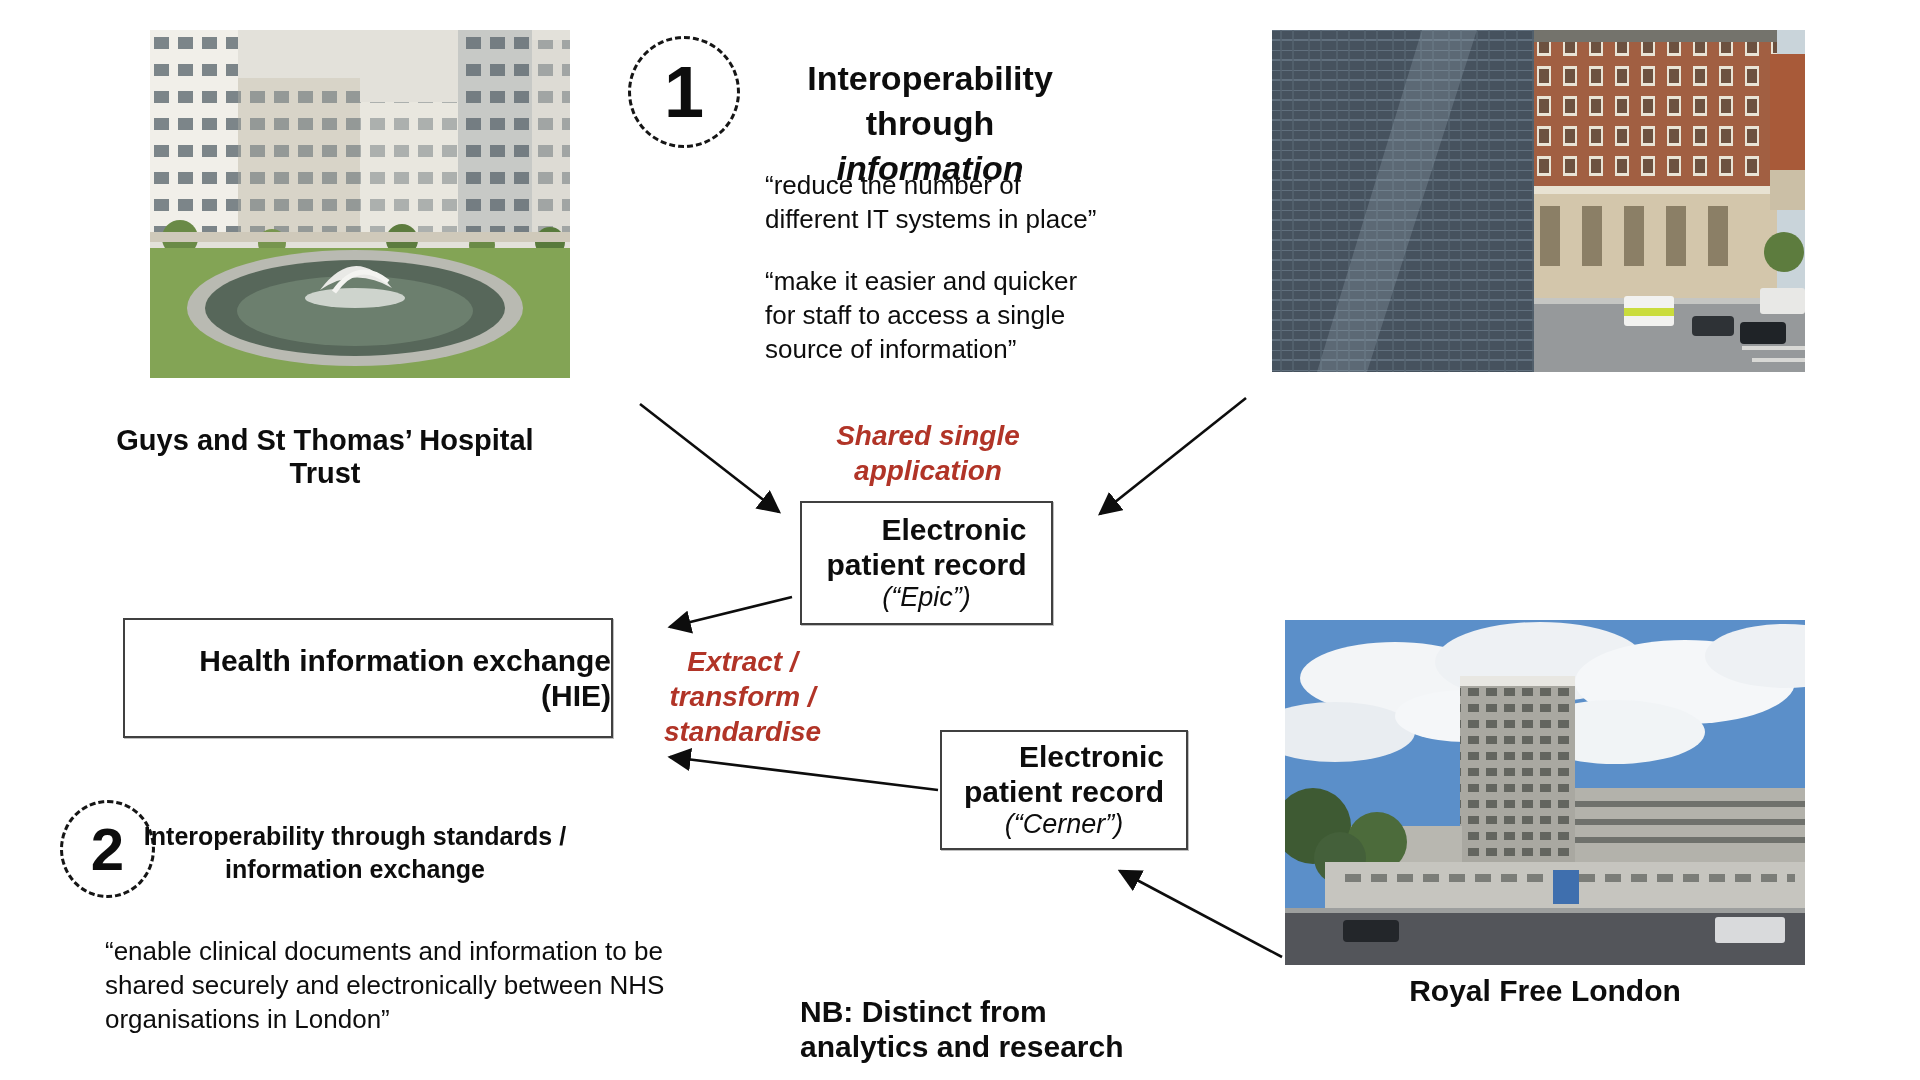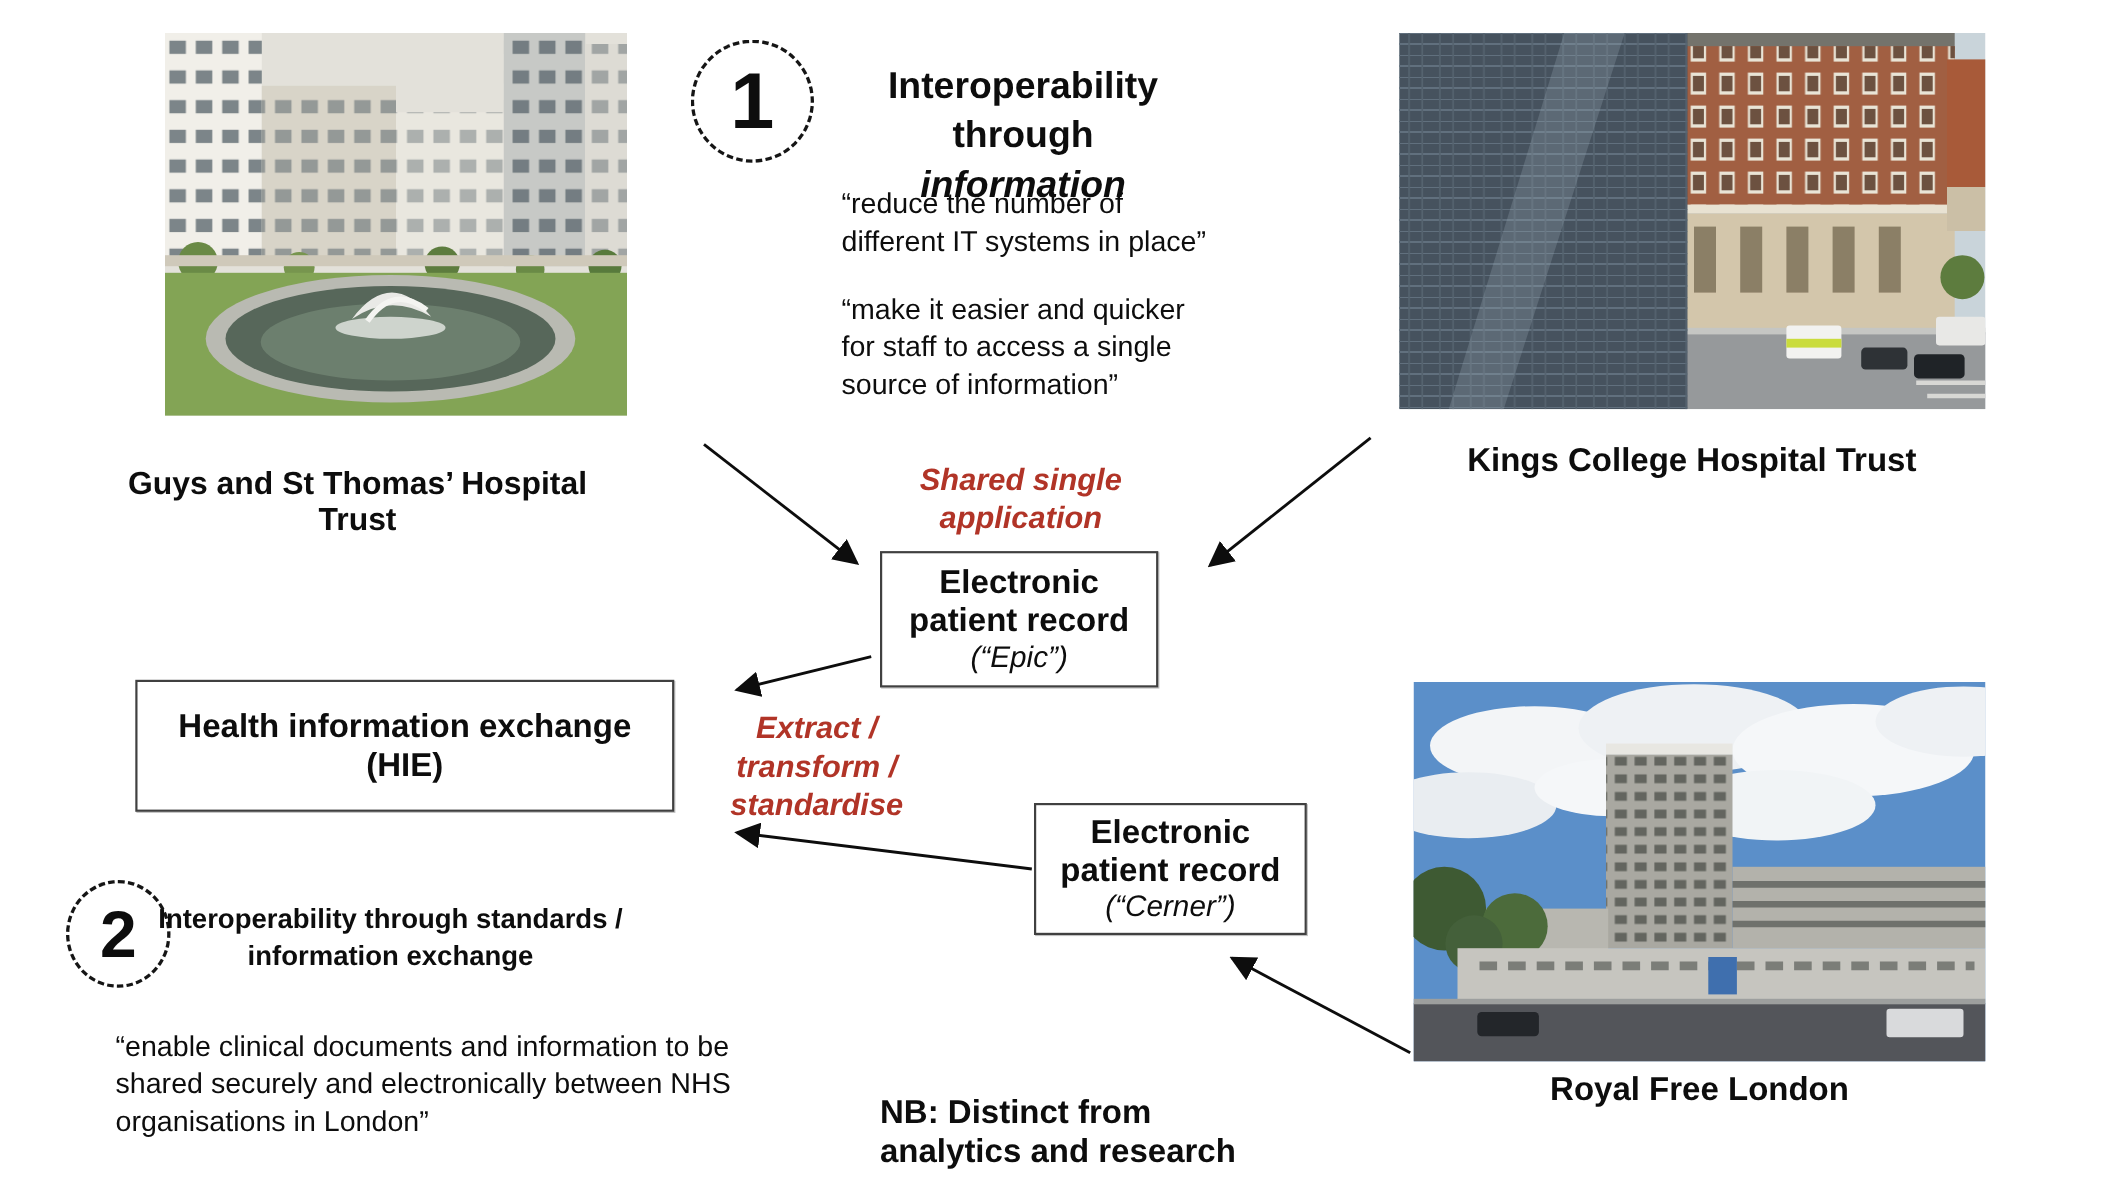--- a/index.html
+++ b/index.html
@@ -16,21 +16,21 @@
   .center{}
   .caption{font-weight:bold;font-size:29px;text-align:center;}
   .badge{border:3.5px dashed #151515;border-radius:50%;display:flex;
     align-items:center;justify-content:center;font-weight:bold;background:#fff;}
   .h-title{font-weight:bold;font-size:34px;line-height:1.32;text-align:center;}
   .quote{font-size:26px;line-height:1.31;}
   .rednote{color:var(--accent-red);font-weight:bold;font-style:italic;
     font-size:28px;line-height:1.25;text-align:center;}
   .nodebox{border:2px solid var(--box-border);background:#fff;display:flex;
     flex-direction:column;align-items:center;justify-content:center;
-    text-align:center;box-shadow:1px 1px 0 rgba(0,0,0,0.25);}
+    text-align:right;box-shadow:1px 1px 0 rgba(0,0,0,0.25);}
   .nodebox .bt{font-weight:bold;font-size:30px;line-height:1.18;}
   .nodebox .bs{font-style:italic;font-size:27px;line-height:1.18;}
   .photo{display:block;}
   svg.overlay{position:absolute;left:0;top:0;pointer-events:none;}
 </style>
 </head>
 <body>
 
 <div class="canvas">
 
@@ -99,21 +99,20 @@
     <rect x="352" y="278" width="50" height="8" fill="#cadc3c"></rect>
     <rect x="420" y="286" width="42" height="20" rx="4" fill="#2e3236"></rect>
     <rect x="468" y="292" width="46" height="22" rx="4" fill="#1f2327"></rect>
     <rect x="488" y="258" width="45" height="26" rx="3" fill="#e8e8e6"></rect>
     <path d="M470 318 H533 M480 330 H533" stroke="#d8d8d5" stroke-width="4"></path>
     <polygon points="0,0 262,0 262,342 0,342" fill="#46525e"></polygon>
     <polygon points="0,0 262,0 262,342 0,342" fill="url(#pg1)"></polygon>
     <polygon points="40,0 110,0 30,342 0,342 0,170" fill="#8illa" opacity="0"></polygon>
     <polygon points="150,0 205,0 95,342 45,342" fill="#9fb0bd" opacity="0.25"></polygon>
   </svg>
-  <div class="abs caption" style="left:1288px;top:402px;width:500px;font-size:30px">Kings College Hospital Trust</div>
 
   <svg class="abs photo" style="left:1285px;top:620px" width="520" height="345" viewBox="0 0 520 345" role="img">
     <defs>
       <pattern id="pt1" width="18" height="16" patternUnits="userSpaceOnUse">
         <rect x="3" y="4" width="11" height="8" fill="#63655f"></rect>
       </pattern>
     </defs>
     <rect width="520" height="345" fill="#5b8fc9"></rect>
     <ellipse cx="110" cy="58" rx="95" ry="36" fill="#f3f5f7"></ellipse>
     <ellipse cx="255" cy="42" rx="105" ry="40" fill="#eef1f4"></ellipse>

